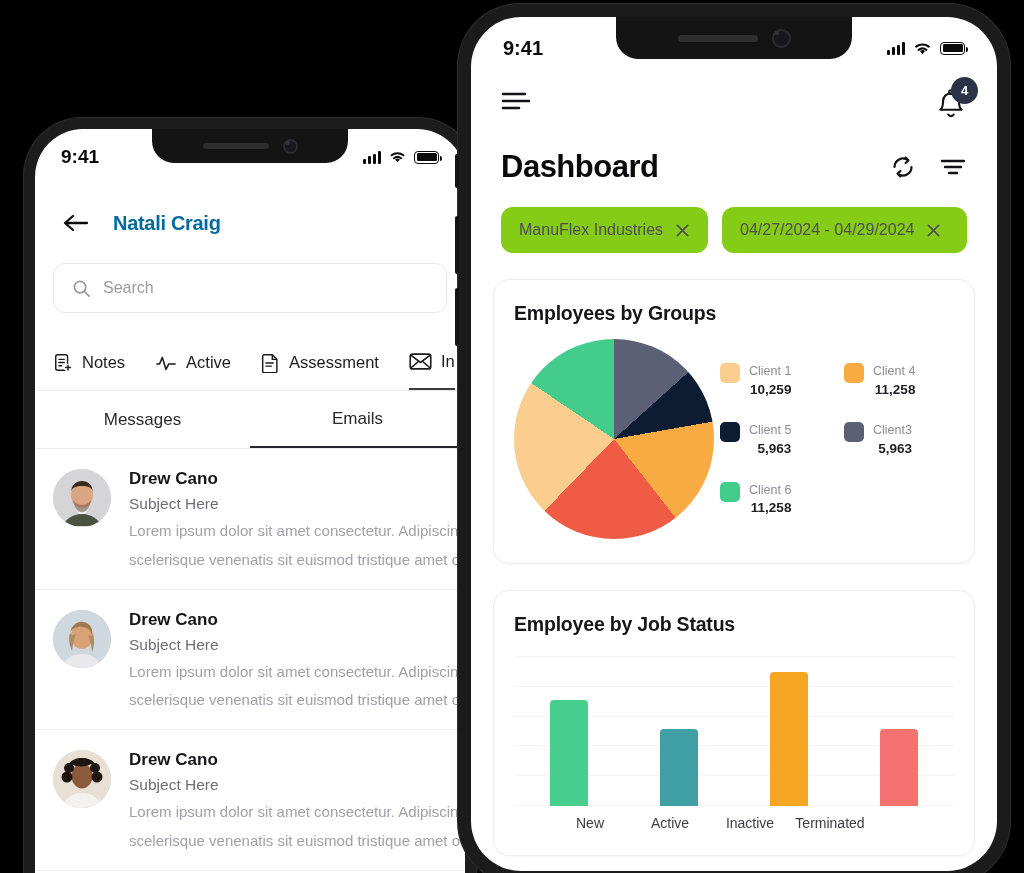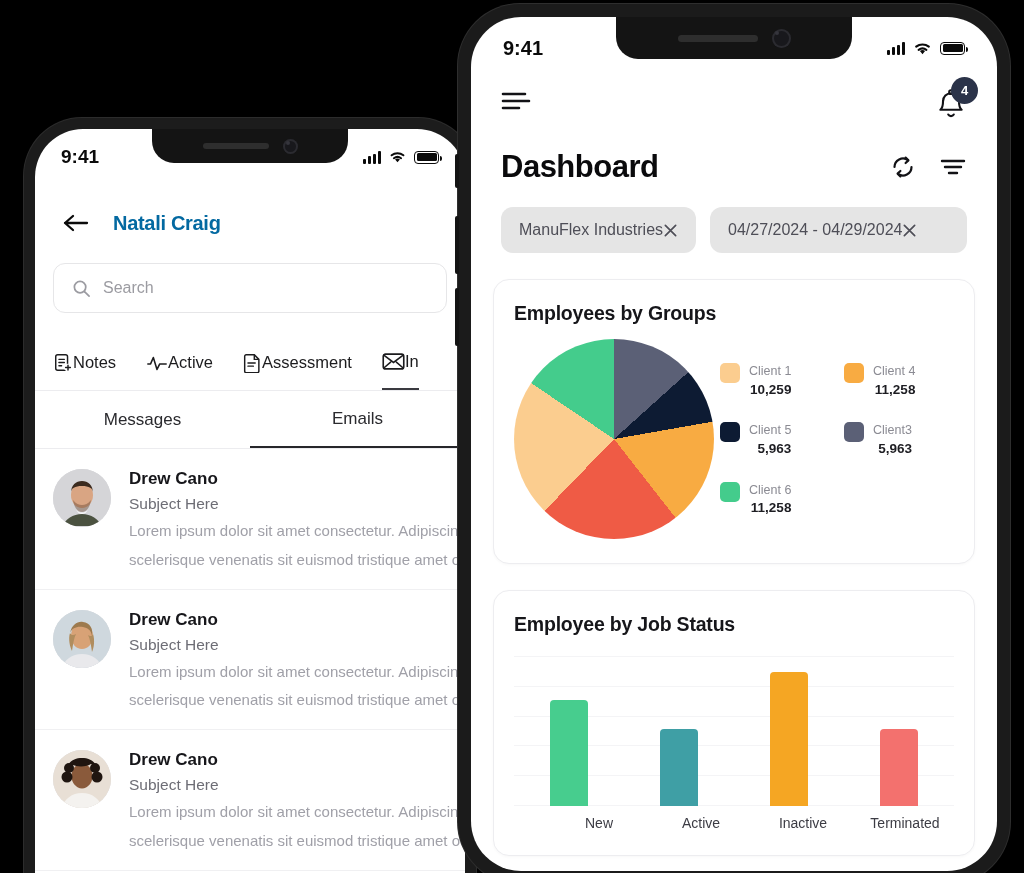--- a/index.html
+++ b/index.html
@@ -116,21 +116,21 @@
   .search-ph { color:#9b9ba1; font-size:16px; }
 
   .tabrow {
     display:flex; align-items:center; gap:30px;
     padding: 0 18px; height: 56px;
     border-bottom: 1px solid #ececef;
     margin-top: 22px;
     position: relative;
   }
   .tabrow .tab {
-    display:flex; align-items:center; 
+    display:flex; align-items:center; gap:9px;
     font-size:16.5px; color:#1c1c1e; white-space:nowrap;
     height:100%; align-items:center;
   }
   .tabrow .tab.active { border-bottom: 2.5px solid #3a3a40; }
 
   .subtabs {
     display:flex; height: 58px; border-bottom:1px solid #ececef;
   }
   .subtab {
     flex:1; display:flex; align-items:center; justify-content:center;
@@ -166,22 +166,22 @@
   }
   .r-titlerow {
     display:flex; align-items:center; justify-content:space-between;
     padding: 22px 30px 0 30px;
   }
   .r-title { font-size:31px; font-weight:bold; color:#0a0a0c; letter-spacing:-.5px; }
   .r-title-actions { display:flex; align-items:center; gap:22px; }
 
   .chips { display:flex; gap:14px; padding: 22px 30px 0 30px; }
   .chip {
-    background:#e5e5e5; border-radius:12px; height:46px;
-    display:flex; align-items:center; gap:0;
+    background:#84cc16; border-radius:12px; height:46px;
+    display:flex; align-items:center; gap:12px;
     padding: 0 18px; font-size:16px; color:#4e4e57;
     white-space:nowrap;
   }
   .chip.wide { flex:1; }
 
   .card {
     margin: 26px 22px 0 22px;
     background:#fff; border:1px solid #ededf0; border-radius:16px;
     padding: 22px 20px 24px 20px;
     box-shadow: 0 1px 3px rgba(0,0,0,.03);
@@ -206,21 +206,21 @@
     padding-bottom: 0;
   }
   .plot { flex:1; position:relative; border-bottom:0; }
   .gridlines { position:absolute; inset:0; display:flex; flex-direction:column; justify-content:space-between; }
   .gridlines span { height:1px; background:#f4f4f6; display:block; }
   .bars {
     position:absolute; inset:0; display:flex; align-items:flex-end;
     justify-content:space-around;
   }
   .bar { width:38px; border-radius:4px 4px 0 0; }
-  .xaxis { display:flex; justify-content:center; margin-left:36px; margin-top:9px;gap:22px; }
+  .xaxis { display:flex; justify-content:flex-start; margin-left:36px; margin-top:9px; }
   .xaxis span { font-size:14px; color:#3c3c44; width:80px; text-align:center; }
 
   .icon { display:inline-block; line-height:0; }
 </style>
 </head>
 <body>
 
 <div class="stage">
 
   <div class="phone" id="phone-left">

